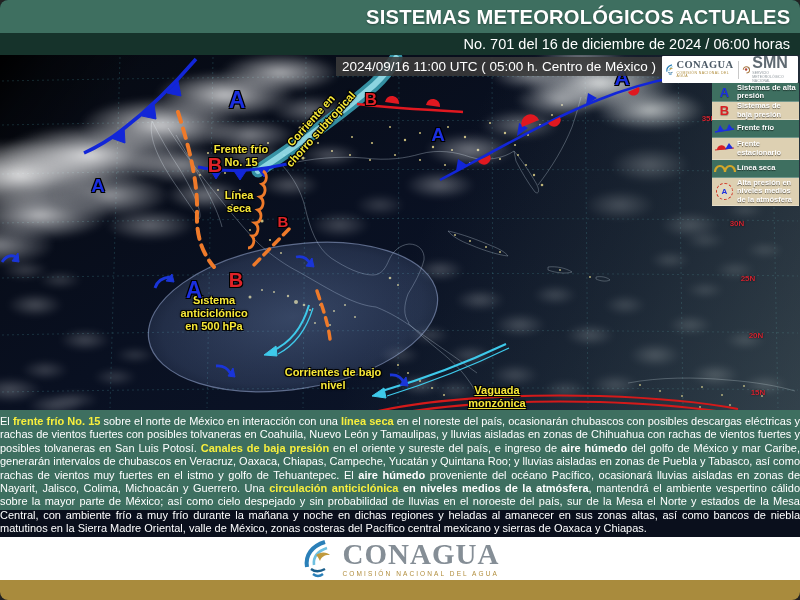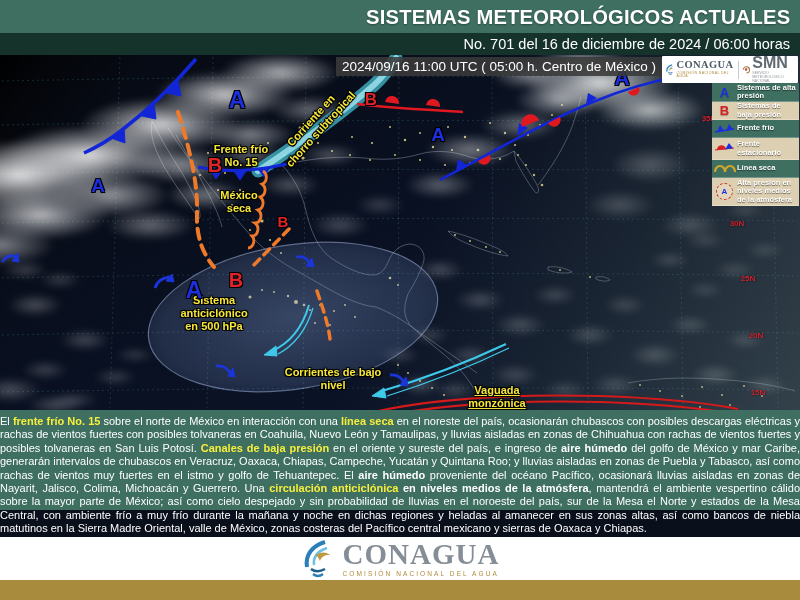--- a/index.html
+++ b/index.html
@@ -1,17 +1,17 @@
 <!DOCTYPE html>
 <html lang="es"><head>
 <meta charset="utf-8">
 <style>
   html,body{margin:0;padding:0;background:#222;}
   .page{position:relative;width:800px;height:600px;overflow:hidden;background:#0a0f1c;
-        font-family:"Liberation Sans","DejaVu Sans",sans-serif;}
+        font-family:"Liberation Sans","DejaVu Sans",sans-serif;border-radius:8px;}
   
   .bar1{position:absolute;left:0;top:0;width:800px;height:33px;background:#3e6f60;
         display:flex;align-items:center;justify-content:flex-end;}
   .bar1 span{color:#fff;font-weight:bold;font-size:21px;letter-spacing:.2px;padding-right:10px;
         transform:scaleX(.96);transform-origin:right;text-shadow:0 1px 2px rgba(0,0,0,.35);}
   .bar2{position:absolute;left:0;top:33px;width:800px;height:22px;background:#16332b;
         display:flex;align-items:center;justify-content:flex-end;}
   .bar2 span{color:#fff;font-size:14.5px;padding-right:10px;}
   
   .map{position:absolute;left:0;top:55px;width:800px;height:355px;overflow:hidden;
@@ -342,21 +342,21 @@
           <polygon points="406,322 400,330 408,331"></polygon>
         <path d="M296,202 Q306,200 310,209" stroke-width="2.8" fill="none"></path>
           <polygon points="312,203 306,211 314,212"></polygon>
         <path d="M2,207 Q8,198 16,202" stroke-width="2.8" fill="none"></path>
           <polygon points="18,198 12,206 19,207"></polygon>
       </g>
     </svg>
 
     <div class="lbl" style="left:241px;top:101px;">Frente frío
 No. 15</div>
-    <div class="lbl" style="left:239px;top:147px;">México
+    <div class="lbl" style="left:239px;top:147px;">Línea
 seca</div>
     <div class="lbl rot" style="left:316px;top:70px;">Corriente en
 chorro subtropical</div>
     <div class="lbl" style="left:198px;top:258px;margin-left:16px;">Sistema
 anticiclónico
 en 500 hPa</div>
     <div class="lbl" style="left:333px;top:324px;">Corrientes de bajo
 nivel</div>
     <div class="lbl" style="left:497px;top:342px;text-decoration:underline;">Vaguada
 monzónica</div>

